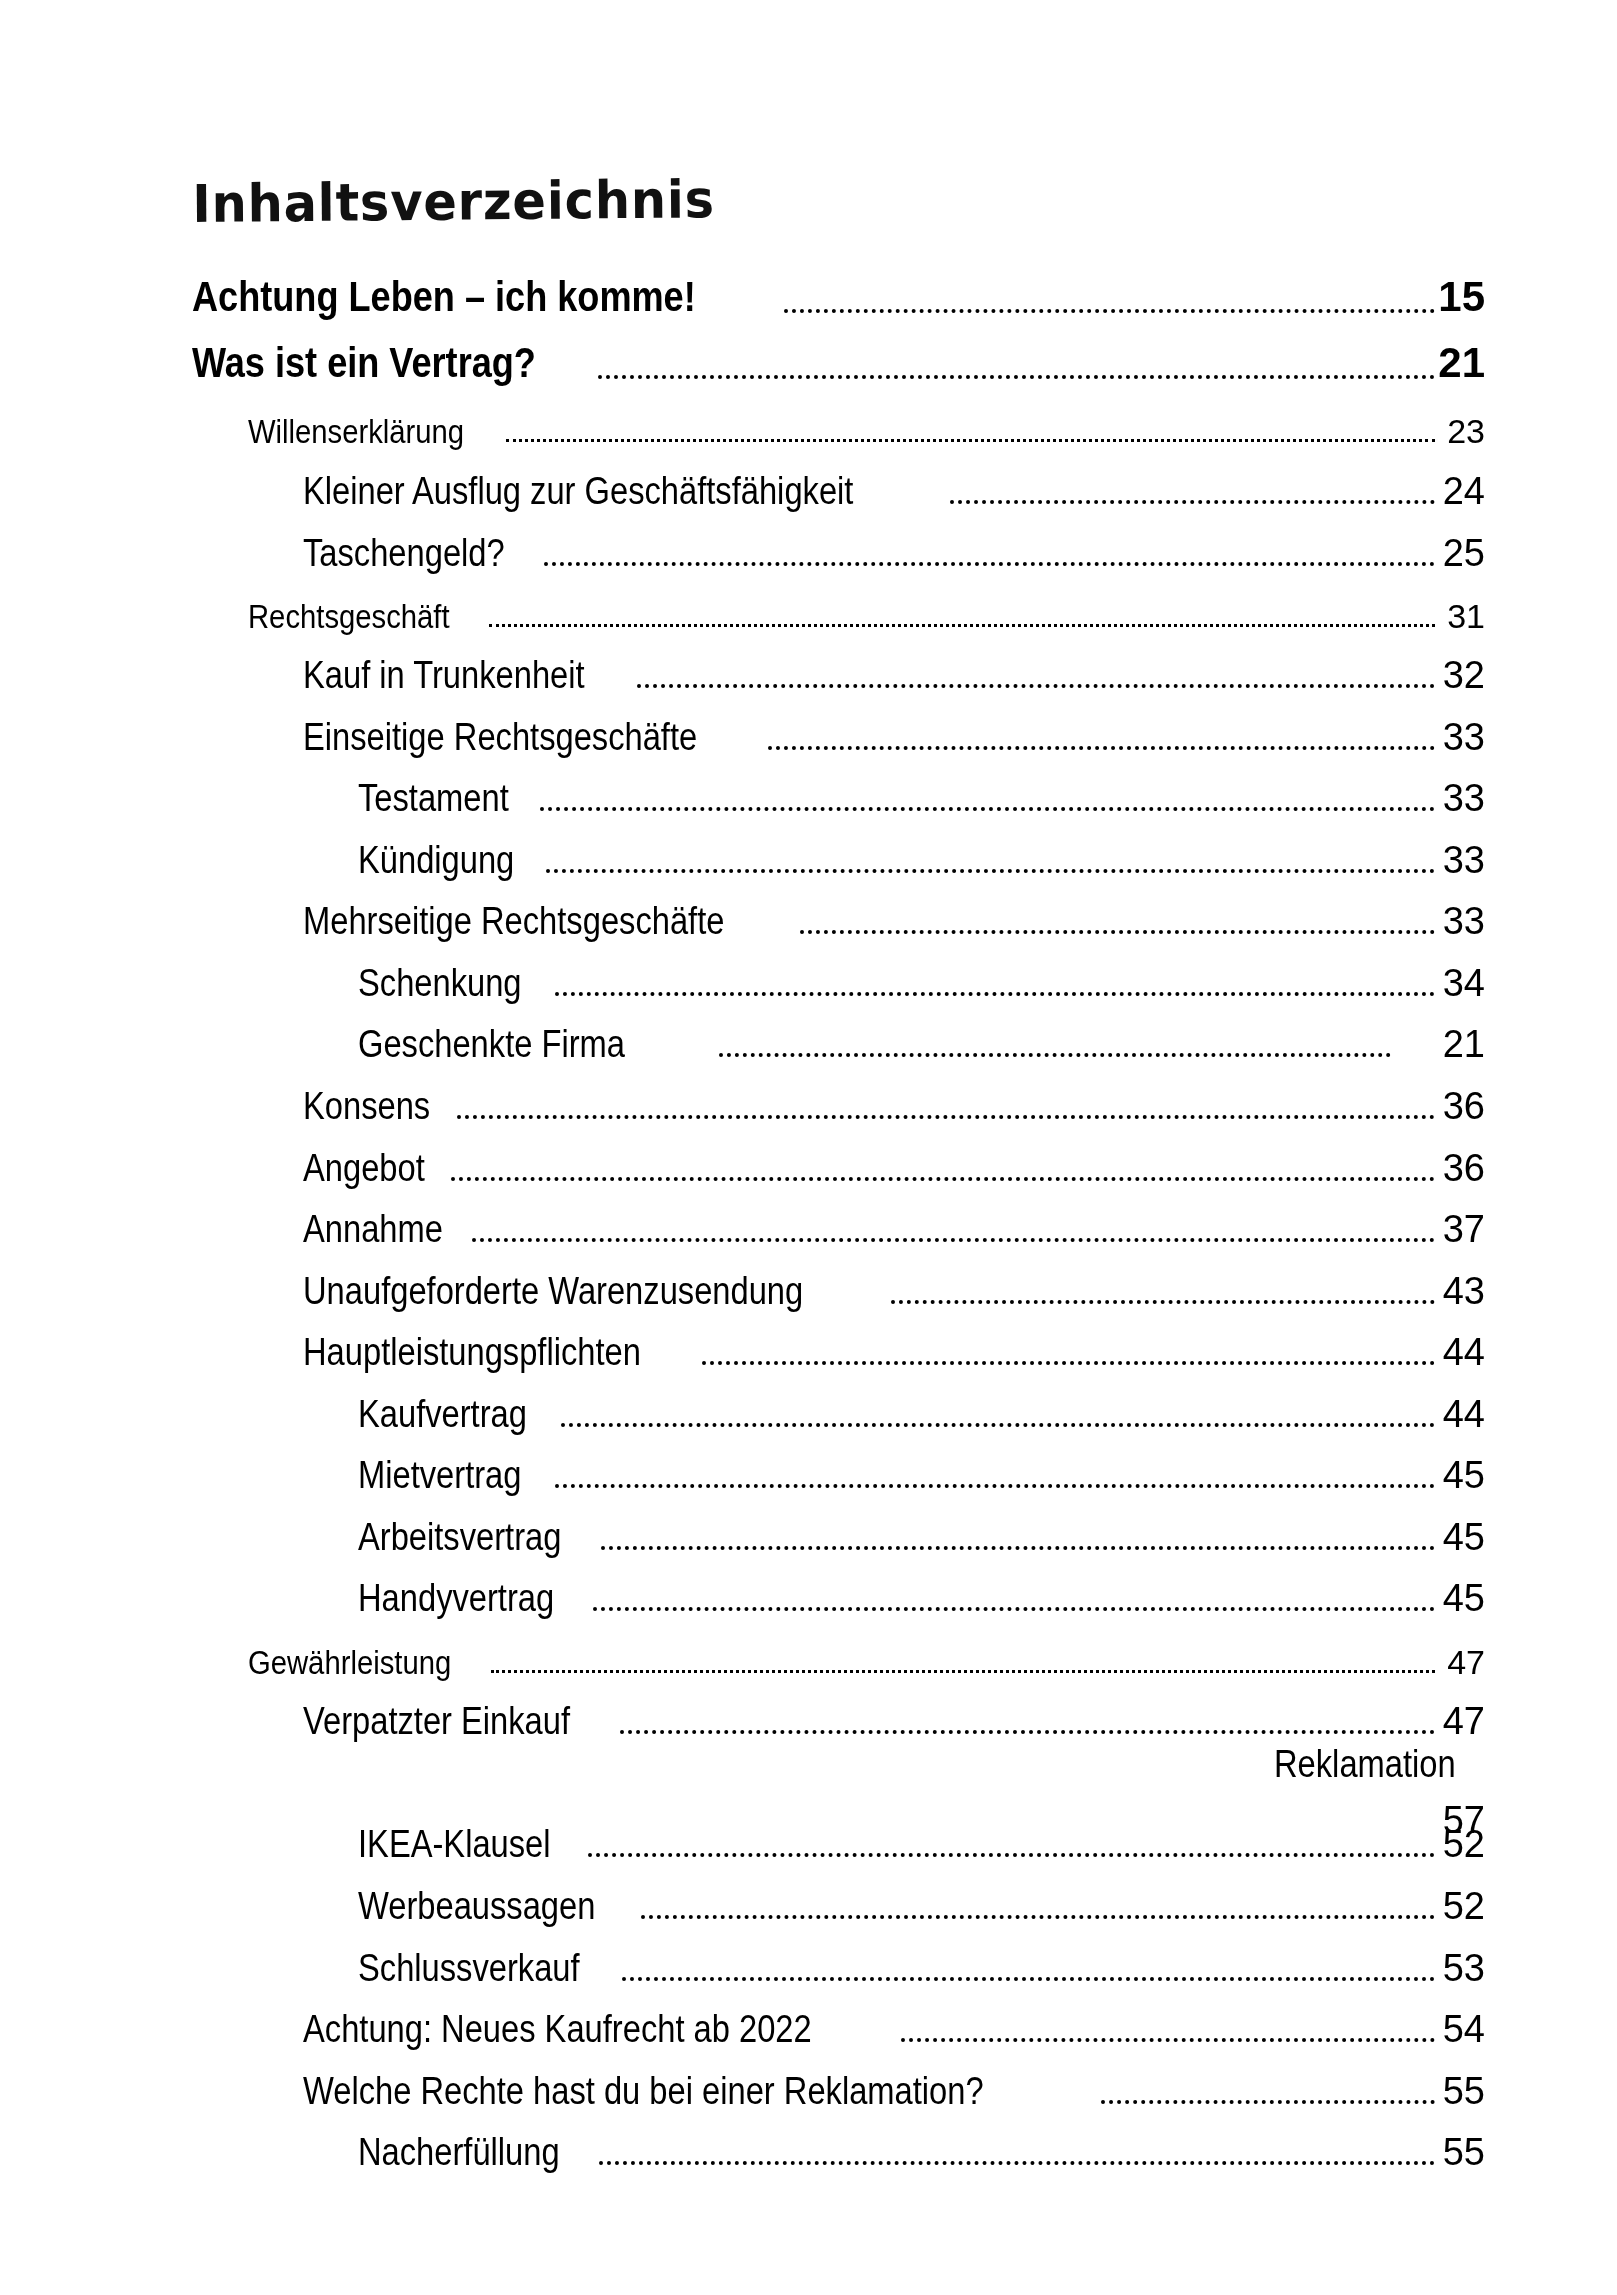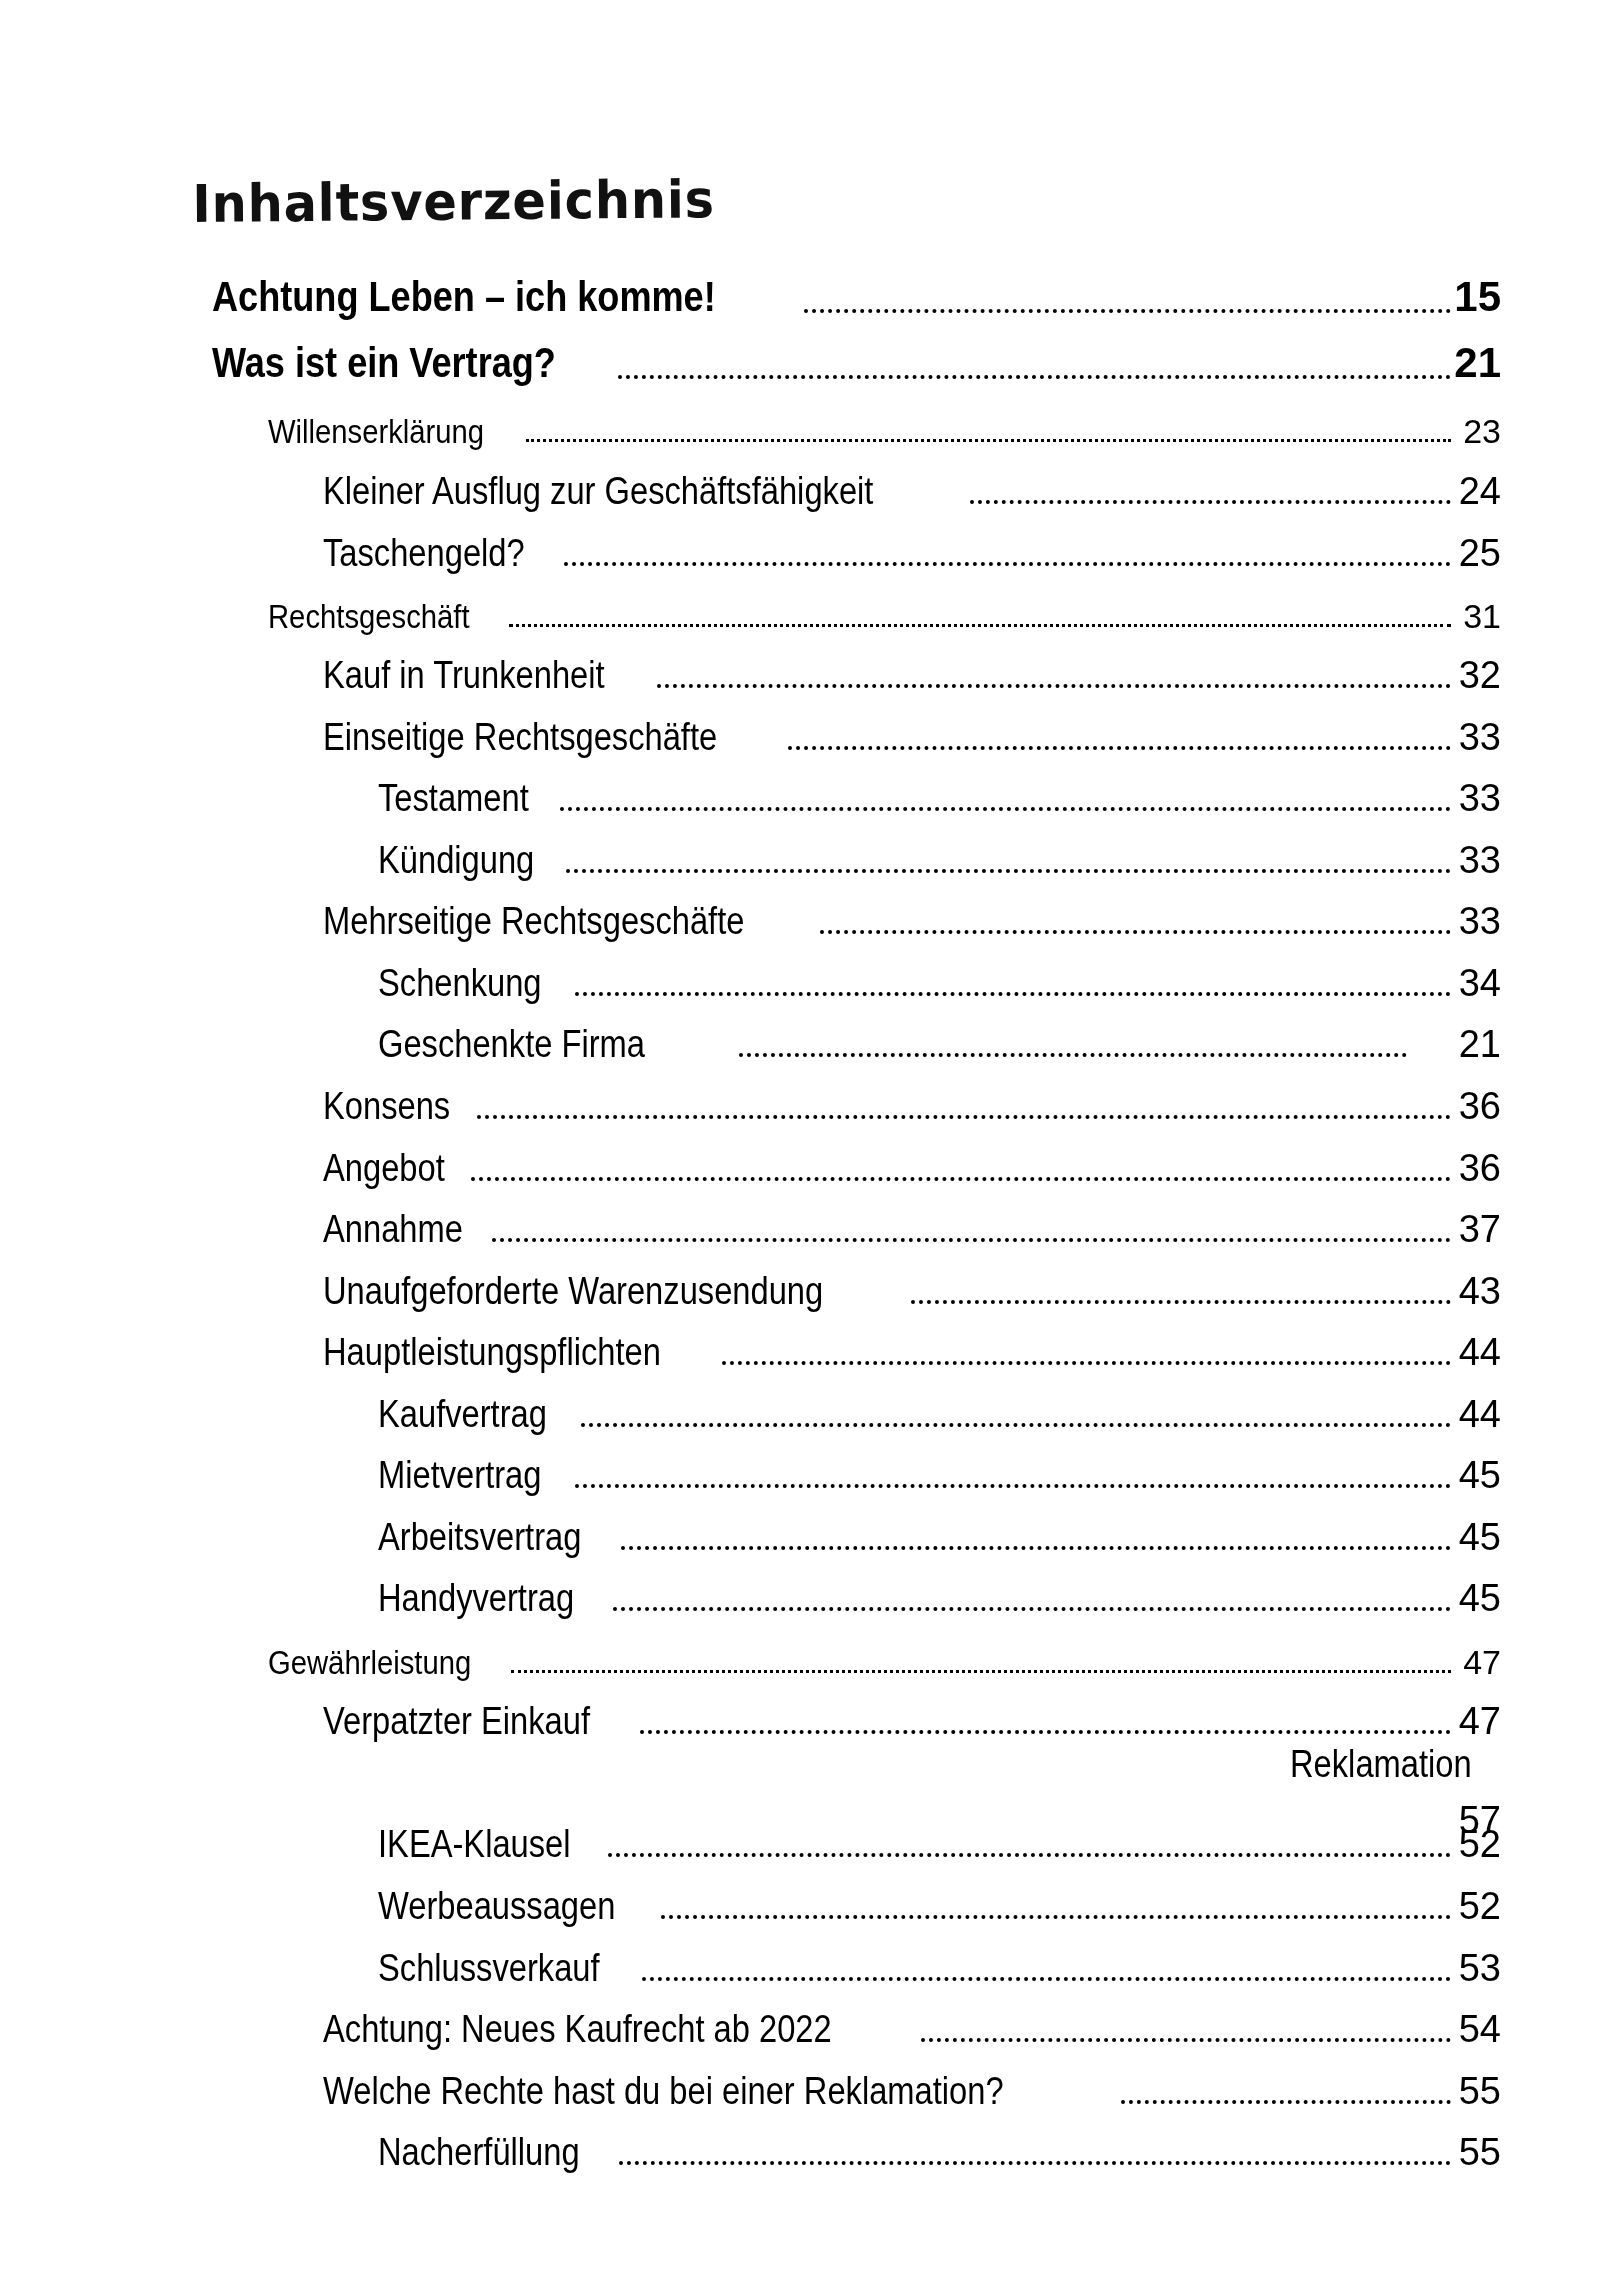--- a/index.html
+++ b/index.html
@@ -6,22 +6,22 @@
   body { width: 1618px; height: 2295px; position: relative; overflow: hidden;
          font-family: "Liberation Sans", "DejaVu Sans", sans-serif; color: #000; }
   .title {
     position: absolute; left: 192px; top: 139px;
     font-family: "DejaVu Sans", sans-serif; font-size: 52px; font-weight: bold;
     letter-spacing: 0.9px; transform: scaleX(0.95) rotate(-0.5deg); transform-origin: left top;
     color: #111;
   }
   .toc { position: absolute; left: 192px; top: 259px; width: 1309px; }
   .row {
-    position: absolute; left: 0; right: 0; height: 62px;
-    display: flex; align-items: flex-end; white-space: nowrap; margin-left: 20px;
+    position: absolute; left: 0; right: 16px; height: 62px;
+    display: flex; align-items: flex-end; white-space: nowrap;
   }
   .row .label { flex: 0 0 auto; transform: scaleX(0.86); transform-origin: left bottom; display: inline-block; }
   .row .leader {
     flex: 1 1 auto; height: 0; margin: 0 3.7px 9.3px 6.5px;
     border-bottom: 4.2px dotted #000;
   }
   .row .page { flex: 0 0 auto; text-align: right; min-width: 46px; }
   .lvl0 { font-weight: bold; font-size: 42px; }
   .lvl0 .leader { border-bottom-width: 4.6px; margin-bottom: 8.3px; }
   .lvl1 { font-size: 34px; padding-left: 56px; }

